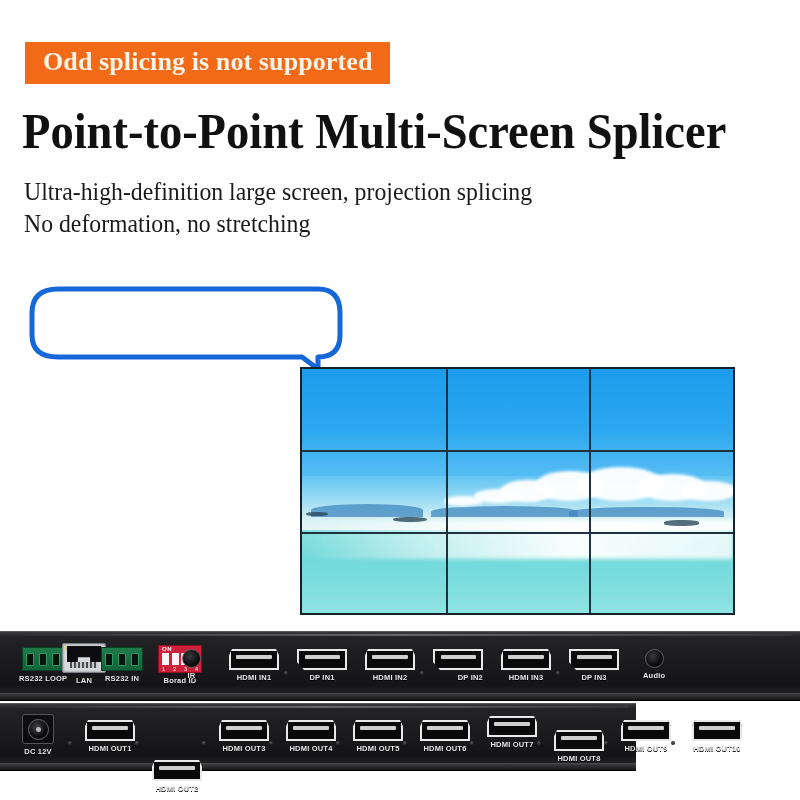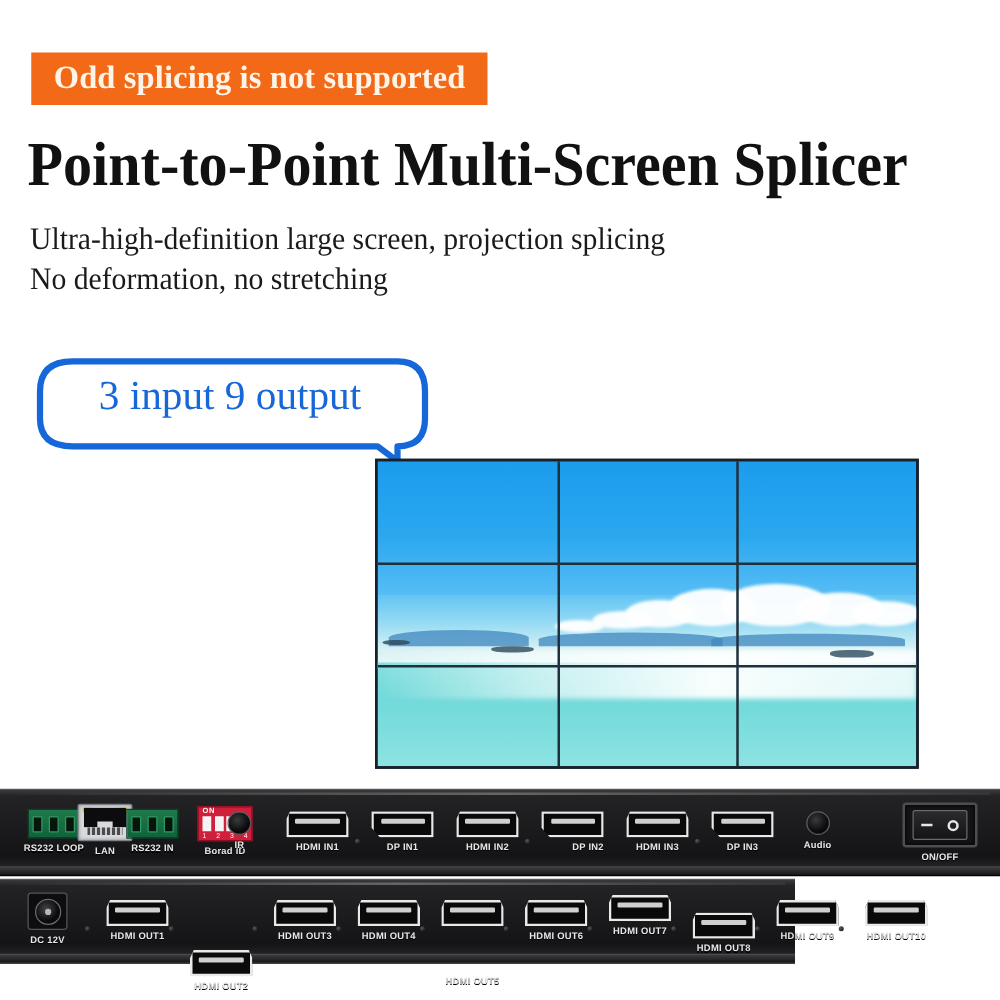--- a/index.html
+++ b/index.html
@@ -219,21 +219,20 @@
 
 <div class="badge">Odd splicing is not supported</div>
 <div class="title">Point-to-Point Multi-Screen Splicer</div>
 <div class="sub sub1">Ultra-high-definition large screen, projection splicing</div>
 <div class="sub sub2">No deformation, no stretching</div>
 
 <div class="bubble-wrap">
   <svg class="bubble-svg" width="340" height="100" viewBox="0 0 340 100">
     <path d="M14 30 Q14 6 40 6 L300 6 Q322 6 322 30 L322 52 Q322 74 300 74 L300 86 L284 74 L40 74 Q14 74 14 52 Z" fill="#ffffff" stroke="#1667D8" stroke-width="5" stroke-linejoin="round" stroke-linecap="round"></path>
   </svg>
-  <div class="bubble-text">3 input 9 output</div>
 </div>
 
 <div class="wall">
   <div class="wall-img">
     <div class="sky"></div>
     <div class="horizon-band"></div>
     <div class="sea"></div>
 
     <div class="island" style="left:2%;top:55.5%;width:26%;height:5%;"></div>
     <div class="island" style="left:30%;top:56%;width:34%;height:4.5%;"></div>
@@ -347,29 +346,20 @@
   <div class="port" style="left:569px;top:17px;">
     <div class="dp"></div>
     <div class="plabel">DP IN3</div>
   </div>
 
   <div class="port" style="left:643px;top:17px;">
     <div class="jack"></div>
     <div class="plabel">Audio</div>
   </div>
 
-  <div class="port" style="left:722px;top:10px;">
-    <div class="rocker">
-      <div class="body">
-          <span class="bar"></span>
-          <span class="circ"></span>
-        </div>
-    </div>
-    <div class="plabel">ON/OFF</div>
-  </div>
 </div>
 
 <div class="panel panel-bot">
   <div class="panel-sheen"></div>
   <div class="panel-foot"></div>
 
   <div class="port" style="left:22px;top:10px;">
     <div class="dc">
         <div class="ring">
           <div class="pin"></div>
@@ -396,21 +386,21 @@
     <div class="plabel">HDMI OUT3</div>
   </div>
   <div class="screwdot" style="left:269px;top:37px;"></div>
 
   <div class="port" style="left:286px;top:16px;">
     <div class="hdmi"></div>
     <div class="plabel">HDMI OUT4</div>
   </div>
   <div class="screwdot" style="left:336px;top:37px;"></div>
 
-  <div class="port" style="left:353px;top:16px;gap:36px;">
+  <div class="port" style="left:353px;top:16px;">
     <div class="hdmi"></div>
     <div class="plabel">HDMI OUT5</div>
   </div>
   <div class="screwdot" style="left:403px;top:37px;"></div>
 
   <div class="port" style="left:420px;top:16px;">
     <div class="hdmi"></div>
     <div class="plabel">HDMI OUT6</div>
   </div>
   <div class="screwdot" style="left:470px;top:37px;"></div>

